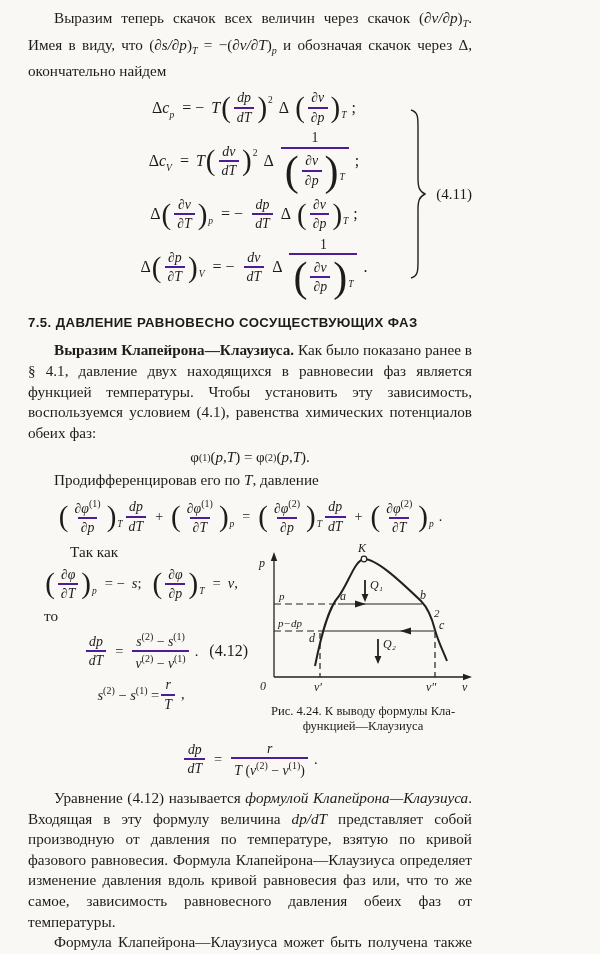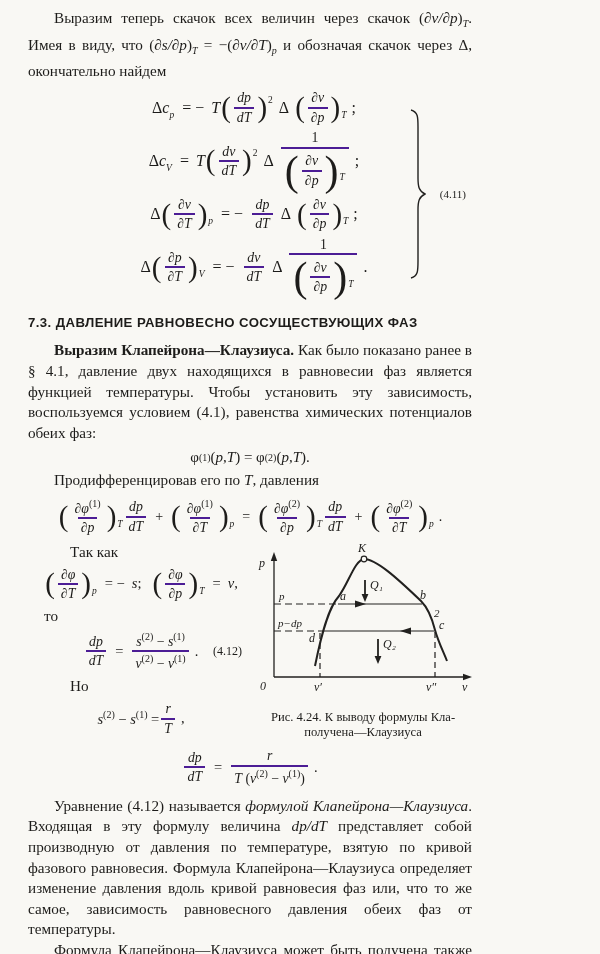--- a/index.html
+++ b/index.html
@@ -29,36 +29,36 @@
   .rfd{display:inline-flex;align-items:center;}
   .pa{font-style:normal;font-size:29px;line-height:1;font-weight:400;margin:0 1px;}
   .pa2{font-style:normal;font-size:42px;line-height:1;font-weight:400;margin:0 1px;}
   .ssub{font-size:9.5px;font-style:italic;position:relative;top:7px;margin-right:1px;}
   .ssup{font-size:9.5px;font-style:normal;position:relative;top:-8px;}
   .eqend{margin-left:4px;}
 
   .eqblock{display:flex;align-items:center;margin:6px 0 10px 0;}
   .eqcol{margin-left:72px;width:308px;display:flex;flex-direction:column;}
   .eqrow{display:flex;align-items:center;justify-content:center;margin:2.5px 0;}
-  .eqlabel{font-style:normal;font-size:11px;margin-left:auto;margin-right:6px;}
+  .eqlabel{font-style:normal;font-size:15px;margin-left:auto;}
 
   h2{font-family:"Liberation Sans",sans-serif;font-size:13.2px;font-weight:bold;
      letter-spacing:.4px;margin:15px 0 10px 0;}
 
   .cols{display:flex;margin-top:4px;}
   .lcol{width:332px;font-size:15.2px;}
   .rcol{width:218px;}
   .lword{margin:3px 16px;}
   .ldisp{display:flex;align-items:center;justify-content:center;position:relative;margin:6px 0;font-size:14.5px;}
-  .l412label{position:absolute;right:12px;top:50%;transform:translateY(-50%);font-size:12px;}
+  .l412label{position:absolute;right:6px;top:50%;transform:translateY(-50%);font-size:16px;}
 
   .figwrap{margin-top:2px;}
   .figsvg text{font-family:"Liberation Serif",serif;font-size:12px;font-style:italic;fill:#1d1c1a;}
   .figsvg text.small{font-size:11px;}
-  .caption{text-align:center;font-size:12.6px;line-height:15.5px;margin-top:12px;}
+  .caption{text-align:center;font-size:12.6px;line-height:15.5px;margin-top:6px;}
 </style>
 </head>
 <body>
 
 <div class="page">
 
   <p class="just ind rt"><span>Выразим теперь скачок всех величин через скачок (</span><i>∂v/∂p</i><span>)</span><sub>T</sub><span>. Имея в виду, что (</span><i>∂s/∂p</i><span>)</span><sub>T</sub><span> = −(</span><i>∂v/∂T</i><span>)</span><sub>p</sub><span> и обозначая скачок через Δ, окончательно найдем</span></p>
 
   <div class="eqblock">
     <div class="eqcol">
@@ -172,41 +172,41 @@
       </div>
     </div>
 
     <svg width="18" height="172" viewBox="0 0 18 172" aria-hidden="true">
       <path d="M3 2 C10 4 10 9 10 19 L10 70 C10 79 11 83 17 86 C11 89 10 93 10 102 L10 153 C10 163 10 168 3 170" fill="none" stroke="#22211f" stroke-width="1.4"></path>
     </svg>
 
     <span class="eqlabel">(4.11)</span>
   </div>
 
-  <h2>7.3. ДАВЛЕНИЕ РАВНОВЕСНО СОСУЩЕСТВУЮЩИХ ФАЗ</h2>
+  <h2>7.5. ДАВЛЕНИЕ РАВНОВЕСНО СОСУЩЕСТВУЮЩИХ ФАЗ</h2>
 
   <p class="just ind rt"><b>Выразим Клапейрона—Клаузиуса.</b><span> Как было показано ранее в § 4.1, давление двух находящихся в равновесии фаз является функцией температуры. Чтобы установить эту зависимость, воспользуемся условием (4.1), равенства химических потенциалов обеих фаз:</span></p>
 
   <div class="disp rt" style="margin:6px 0 4px;font-size:15px;">
       <span>φ</span>
       <sup>(1)</sup>
       <span> (</span>
       <i>p</i>
       <span>, </span>
       <i>T</i>
       <span>) = φ</span>
       <sup>(2)</sup>
       <span> (</span>
       <i>p</i>
       <span>, </span>
       <i>T</i>
       <span>).</span>
     </div>
 
-  <p class="just ind rt"><span>Продифференцировав его по </span><i>T</i><span>, давления</span></p>
+  <p class="just ind rt"><span>Продифференцировав его по </span><i>T</i><span>, давление</span></p>
 
   <div class="disp" style="margin:7px 0 4px;font-size:14px;">
     <span class="pa">(</span>
     <span class="fr">
         <span class="fn rt"><i>∂φ</i><sup>(1)</sup></span>
         <span class="fd it">∂p</span>
       </span>
     <span class="pa">)</span>
       <span class="ssub">T</span>
     <span class="fr">
@@ -281,21 +281,20 @@
           </span>
         <span class="up rel">=</span>
         <span class="fr">
             <span class="fn rt"><i>s</i><sup>(2)</sup><span> − </span><i>s</i><sup>(1)</sup></span>
             <span class="fd rt"><i>v</i><sup>(2)</sup><span> − </span><i>v</i><sup>(1)</sup></span>
           </span>
         <span class="up eqend">.</span>
         <span class="l412label">(4.12)</span>
       </div>
 
-      <p class="lword ind">Но</p>
 
       <div class="ldisp">
         <span class="rt"><i>s</i><sup>(2)</sup><span> − </span><i>s</i><sup>(1)</sup><span> = </span></span>
         <span class="fr">
             <span class="fn it">r</span>
             <span class="fd it">T</span>
           </span>
         <span class="up eqend">,</span>
       </div>
 
@@ -340,21 +339,21 @@
           <text x="55" y="100">d</text>
           <text x="25" y="58" class="small">p</text>
           <text x="24" y="85" class="small">p−dp</text>
           <text x="60" y="149">v′</text>
           <text x="172" y="149">v″</text>
           <text x="116" y="47">Q₁</text>
           <text x="129" y="106">Q₂</text>
         </svg>
         <div class="caption">
           <div>Рис. 4.24. К выводу формулы Кла-</div>
-          <div>получена—Клаузиуса</div>
+          <div>функцией—Клаузиуса</div>
         </div>
       </div>
     </div>
   </div>
 
   <div class="disp" style="margin:6px 0 10px;font-size:14.5px;">
     <span class="fr">
         <span class="fn it">dp</span>
         <span class="fd it">dT</span>
       </span>

